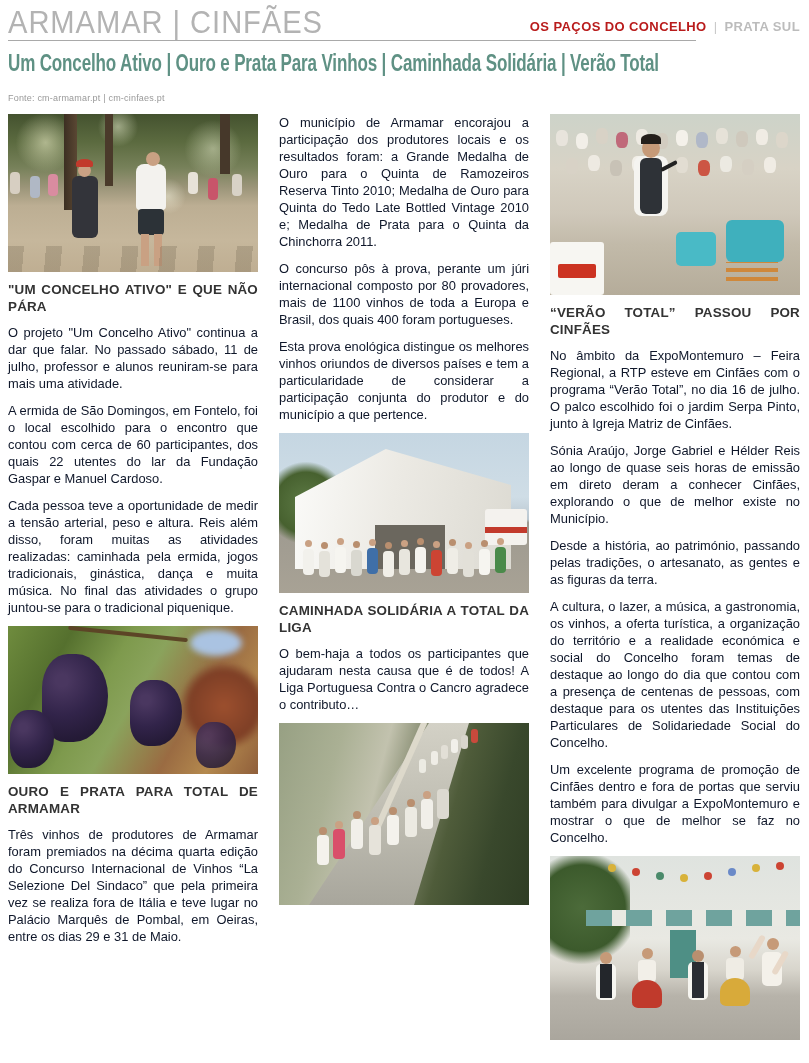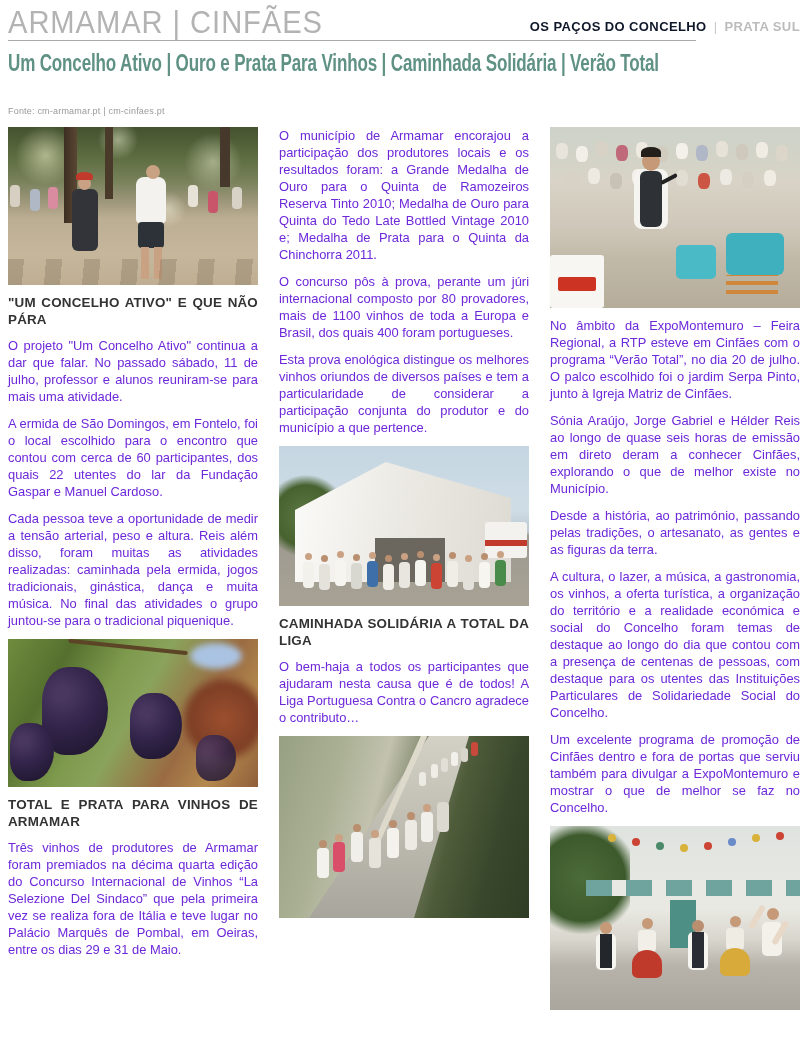--- a/index.html
+++ b/index.html
@@ -4,35 +4,35 @@
 <style>
   html,body{margin:0;padding:0;background:#ffffff;}
   body{width:809px;height:1063px;overflow:hidden;font-family:"Liberation Sans",sans-serif;}
   .page{position:relative;width:809px;height:959px;background:#fff;}
 
   
   .masthead{display:flex;justify-content:space-between;align-items:flex-end;padding:8px 9px 0 8px;}
   .mast-title{margin:0;font-size:31px;font-weight:400;letter-spacing:1px;color:#b3b3b3;
     line-height:30px;transform:scaleX(.94);transform-origin:left bottom;white-space:nowrap;}
   .mast-right{font-size:13px;letter-spacing:.4px;white-space:nowrap;padding-bottom:4px;}
-  .mast-right .sec{color:#0f172a;font-weight:700;margin-left:8px;}
+  .mast-right .sec{color:#b91c1c;font-weight:700;margin-left:8px;}
   .mast-right .dv{color:#c9c9c9;margin:0 7px;font-weight:400;}
   .mast-right .reg{color:#bcbcbc;font-weight:700;}
   .rule{height:1px;width:688px;background:#a9a9a9;margin:2px 0 0 8px;}
   .subtitle{margin:9px 0 0 8px;font-size:23px;font-weight:700;line-height:26px;white-space:nowrap;
     transform:scaleX(.74);transform-origin:left top;letter-spacing:-.2px;}
-  .source{margin:30px 0 0 8px;font-size:9px;color:#999;letter-spacing:.2px;}
+  .source{margin:17px 0 0 8px;font-size:9px;color:#999;letter-spacing:.2px;}
 
   
   .cols{display:flex;gap:21px;padding:11px 9px 0 8px;}
   .col{width:250px;}
   .col > :last-child{margin-bottom:0;}
   h3{font-size:13.4px;line-height:17px;font-weight:700;color:#333;margin:6px 0 9px;
      text-align:justify;letter-spacing:.2px;}
-  p{font-size:12.9px;line-height:17px;color:#6d28d9;margin:0 0 10px;text-align:justify;}
+  p{font-size:12.9px;line-height:17px;color:#0f172a;margin:0 0 10px;text-align:justify;}
 
   
   .photo{position:relative;width:250px;overflow:hidden;margin:0 0 9px;}
   .photo i{position:absolute;display:block;}
 
   
   .ph1{height:158px;background:linear-gradient(180deg,#44522f 0%,#5c6b40 18%,#77815a 34%,#9a9478 46%,#bcae93 58%,#c6b79c 80%,#bfae92 100%);}
   .ph1 .li{inset:0;background:
     radial-gradient(circle at 15% 18%,rgba(244,244,206,.55),transparent 12%),
     radial-gradient(circle at 44% 8%,rgba(238,242,212,.5),transparent 10%),
@@ -167,21 +167,21 @@
       <p>Cada pessoa teve a oportunidade de medir a tensão arterial, peso e altura. Reis além disso, foram muitas as atividades realizadas: caminhada pela ermida, jogos tradicionais, ginástica, dança e muita música. No final das atividades o grupo juntou-se para o tradicional piquenique.</p>
       <figure class="photo ph2">
         <i class="sk"></i>
           <i class="rl"></i>
           <i class="st"></i>
         <i class="g g1"></i>
           <i class="g g2"></i>
           <i class="g g3"></i>
           <i class="g g4"></i>
       </figure>
-      <h3>TOTAL E PRATA PARA VINHOS DE ARMAMAR</h3>
+      <h3>OURO E PRATA PARA TOTAL DE ARMAMAR</h3>
       <p>Três vinhos de produtores de Armamar foram premiados na décima quarta edição do Concurso Internacional de Vinhos “La Selezione Del Sindaco” que pela primeira vez se realiza fora de Itália e teve lugar no Palácio Marquês de Pombal, em Oeiras, entre os dias 29 e 31 de Maio.</p>
     </section>
 
     <section class="col">
       <p>O município de Armamar encorajou a participação dos produtores locais e os resultados foram: a Grande Medalha de Ouro para o Quinta de Ramozeiros Reserva Tinto 2010; Medalha de Ouro para Quinta do Tedo Late Bottled Vintage 2010 e; Medalha de Prata para o Quinta da Chinchorra 2011.</p>
       <p>O concurso pôs à prova, perante um júri internacional composto por 80 provadores, mais de 1100 vinhos de toda a Europa e Brasil, dos quais 400 foram portugueses.</p>
       <p>Esta prova enológica distingue os melhores vinhos oriundos de diversos países e tem a particularidade de considerar a participação conjunta do produtor e do município a que pertence.</p>
       <figure class="photo ph3">
         <i class="tr"></i>
           <i class="tn"></i>
@@ -210,21 +210,22 @@
           <i class="vv"></i>
           <i class="hh"></i>
           <i class="hr"></i>
           <i class="mc"></i>
         <i class="t1"></i>
           <i class="t2"></i>
           <i class="or"></i>
           <i class="sg"></i>
           <i class="sr"></i>
       </figure>
-      <p>No âmbito da ExpoMontemuro – Feira Regional, a RTP esteve em Cinfães com o programa “Verão Total”, no dia 20 de julho. O palco escolhido foi o jardim Serpa Pinto, junto à Igreja Matriz de Cinfães.</p>
+      <h3>“VERÃO TOTAL” PASSOU POR CINFÃES</h3>
+      <p>No âmbito da ExpoMontemuro – Feira Regional, a RTP esteve em Cinfães com o programa “Verão Total”, no dia 16 de julho. O palco escolhido foi o jardim Serpa Pinto, junto à Igreja Matriz de Cinfães.</p>
       <p>Sónia Araújo, Jorge Gabriel e Hélder Reis ao longo de quase seis horas de emissão em direto deram a conhecer Cinfães, explorando o que de melhor existe no Município.</p>
       <p>Desde a história, ao património, passando pelas tradições, o artesanato, as gentes e as figuras da terra.</p>
       <p>A cultura, o lazer, a música, a gastronomia, os vinhos, a oferta turística, a organização do território e a realidade económica e social do Concelho foram temas de destaque ao longo do dia que contou com a presença de centenas de pessoas, com destaque para os utentes das Instituições Particulares de Solidariedade Social do Concelho.</p>
       <p>Um excelente programa de promoção de Cinfães dentro e fora de portas que serviu também para divulgar a ExpoMontemuro e mostrar o que de melhor se faz no Concelho.</p>
       <figure class="photo ph6">
         <i class="te"></i>
           <i class="tm"></i>
           <i class="dr"></i>
           <i class="ga"></i>
         <i class="d1s"></i>

